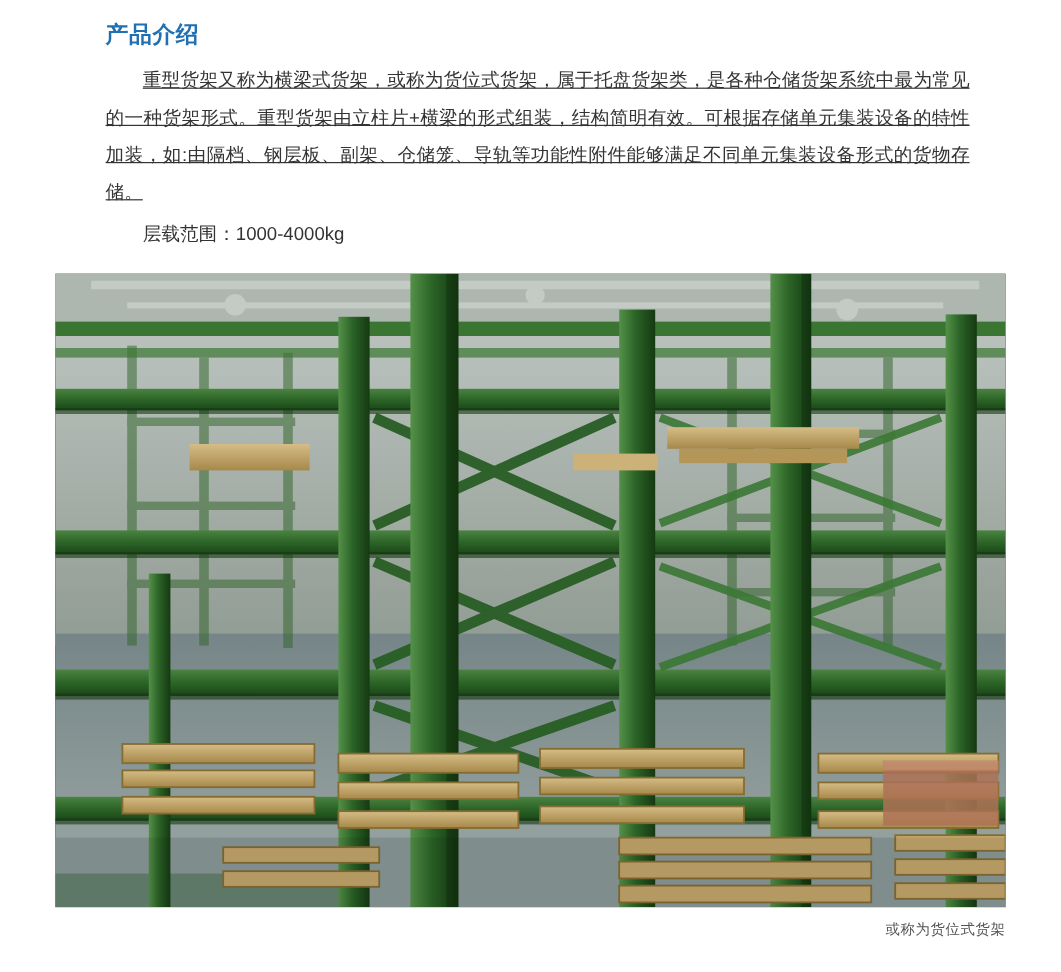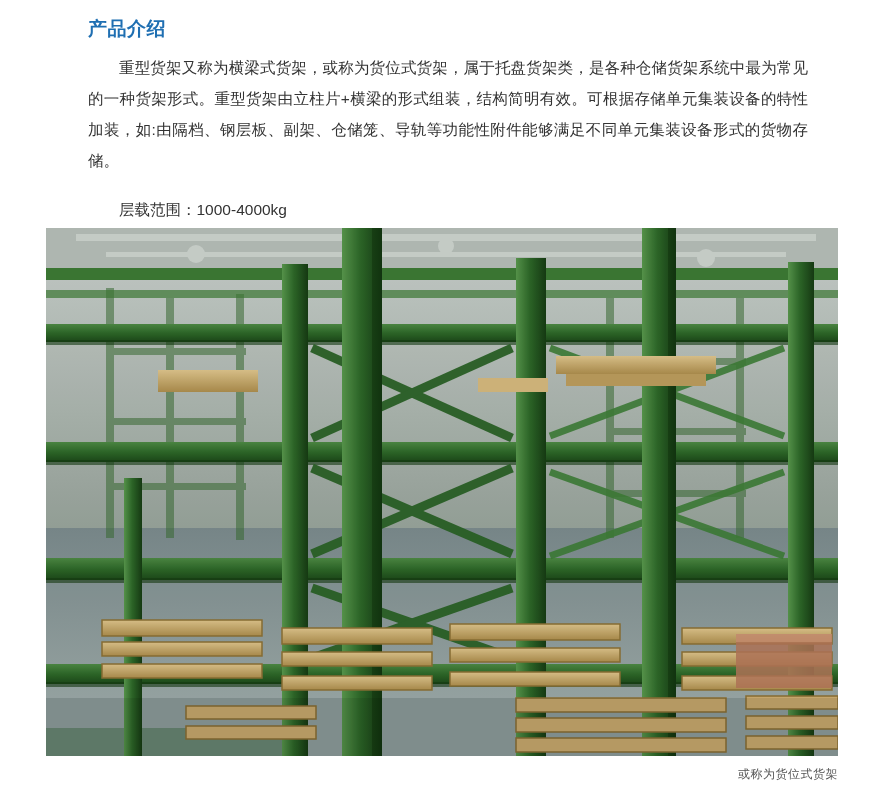--- a/index.html
+++ b/index.html
@@ -32,31 +32,31 @@
   .body-text {
     position: absolute;
     left: 88px;
     top: 52px;
     width: 720px;
     font-size: 15.5px;
     line-height: 31px;
     color: #333333;
     text-align: justify;
     text-indent: 2em;
+    text-decoration: underline;
   }
   .load-range {
     position: absolute;
     left: 88px;
     top: 180px;
     width: 720px;
     font-size: 15.5px;
     line-height: 31px;
     color: #333333;
     text-indent: 2em;
-    margin-top: 14px;
   }
   .photo-frame {
     position: absolute;
     left: 46px;
     top: 228px;
     width: 792px;
     height: 528px;
     overflow: hidden;
     background: #2e5d2a;
   }

